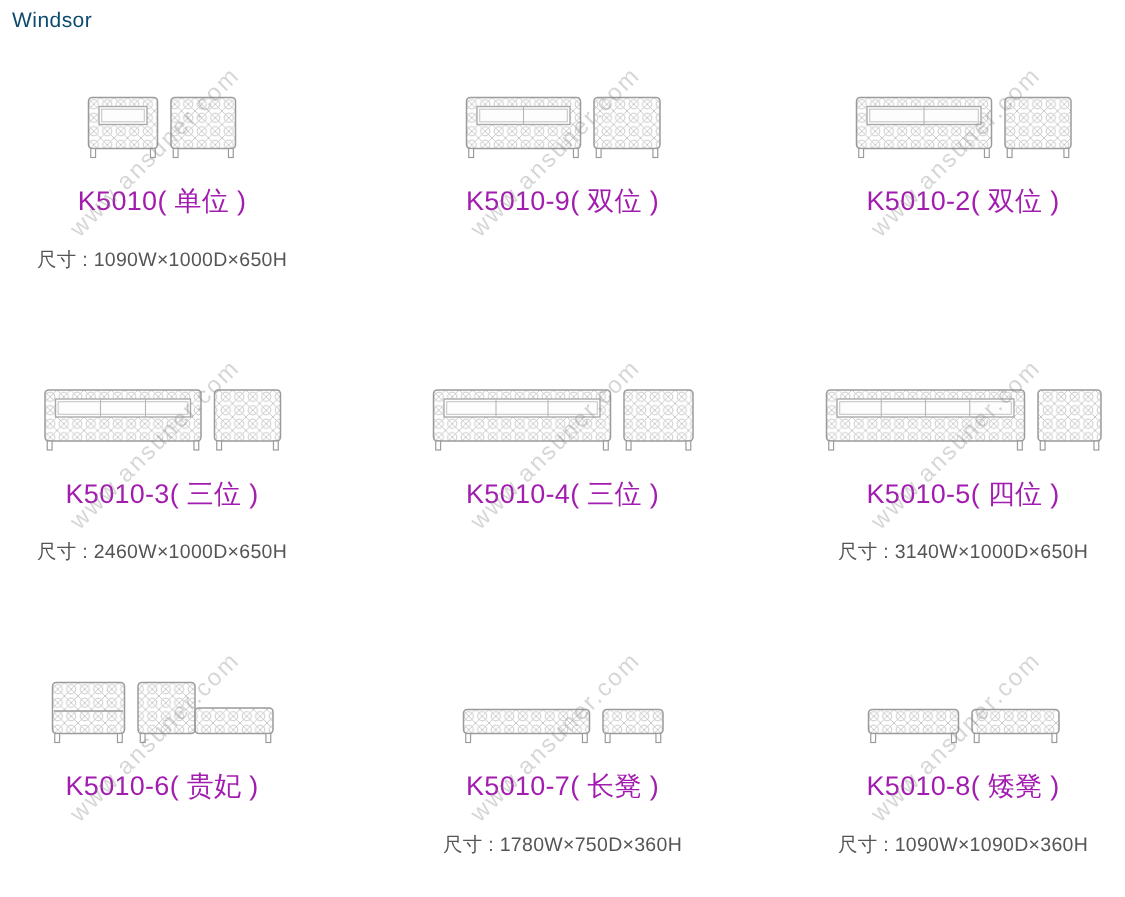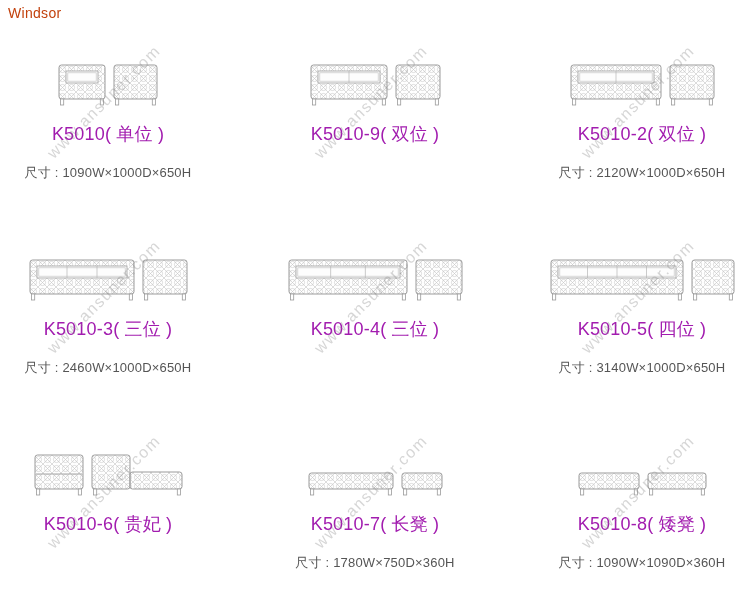--- a/index.html
+++ b/index.html
@@ -3,21 +3,21 @@
 <meta charset="utf-8">
 <style>
   html,body{margin:0;padding:0;background:#ffffff;}
   body{
     width:750px;height:598px;overflow:hidden;position:relative;
     font-family:"Liberation Sans","DejaVu Sans",sans-serif;
     -webkit-font-smoothing:antialiased;
   }
   .page-title{
     position:absolute;top:5px;left:8px;
-    font-size:14px;color:#c2410c;letter-spacing:.3px;
+    font-size:14px;color:#0c4a6e;letter-spacing:.3px;
   }
   .grid{
     position:absolute;top:44px;left:8px;right:8px;
     display:grid;
     grid-template-columns:200px 210px 200px;
     grid-auto-rows:195px;
     justify-content:space-between;
   }
   .cell{position:relative;padding-top:10px;text-align:center;}
   .drawing{
@@ -105,21 +105,20 @@
           <rect x="9.8" y="16.8" width="72.4" height="8.4" fill="none" stroke="#c6c6c6" stroke-width="0.7"></rect>
           <line x1="46" y1="15" x2="46" y2="27" stroke="#b5b5b5" stroke-width="0.7"></line>
           <rect x="2.5" y="43" width="3.2" height="6" fill="#fff" stroke="#9b9b9b" stroke-width="0.8"></rect>
           <rect x="86.3" y="43" width="3.2" height="6" fill="#fff" stroke="#9b9b9b" stroke-width="0.8"></rect>
           <rect x="100" y="9" width="44" height="34" rx="2.5" fill="url(#lat2)" stroke="#9b9b9b" stroke-width="1"></rect>
           <rect x="101.5" y="43" width="3.2" height="6" fill="#fff" stroke="#9b9b9b" stroke-width="0.8"></rect>
           <rect x="139.3" y="43" width="3.2" height="6" fill="#fff" stroke="#9b9b9b" stroke-width="0.8"></rect>
         </svg>
       </div>
     <div class="model">K5010-2( 双位 )</div>
-    <div class="dims">尺寸 : 2120W×1000D×650H</div>
   </div>
   <div class="cell">
     <div class="watermark">www.ansuner.com</div>
     <div class="drawing">
         <svg width="159" height="50" viewBox="0 0 159 50">
           <defs>
             <pattern id="lat3" width="9" height="9" patternUnits="userSpaceOnUse">
               <path d="M0 0 L9 9 M9 0 L0 9" stroke="#c4c4c4" stroke-width="0.6" fill="none"></path>
               <circle cx="4.5" cy="4.5" r="3.1" stroke="#c4c4c4" stroke-width="0.6" fill="none"></circle>
             </pattern>

